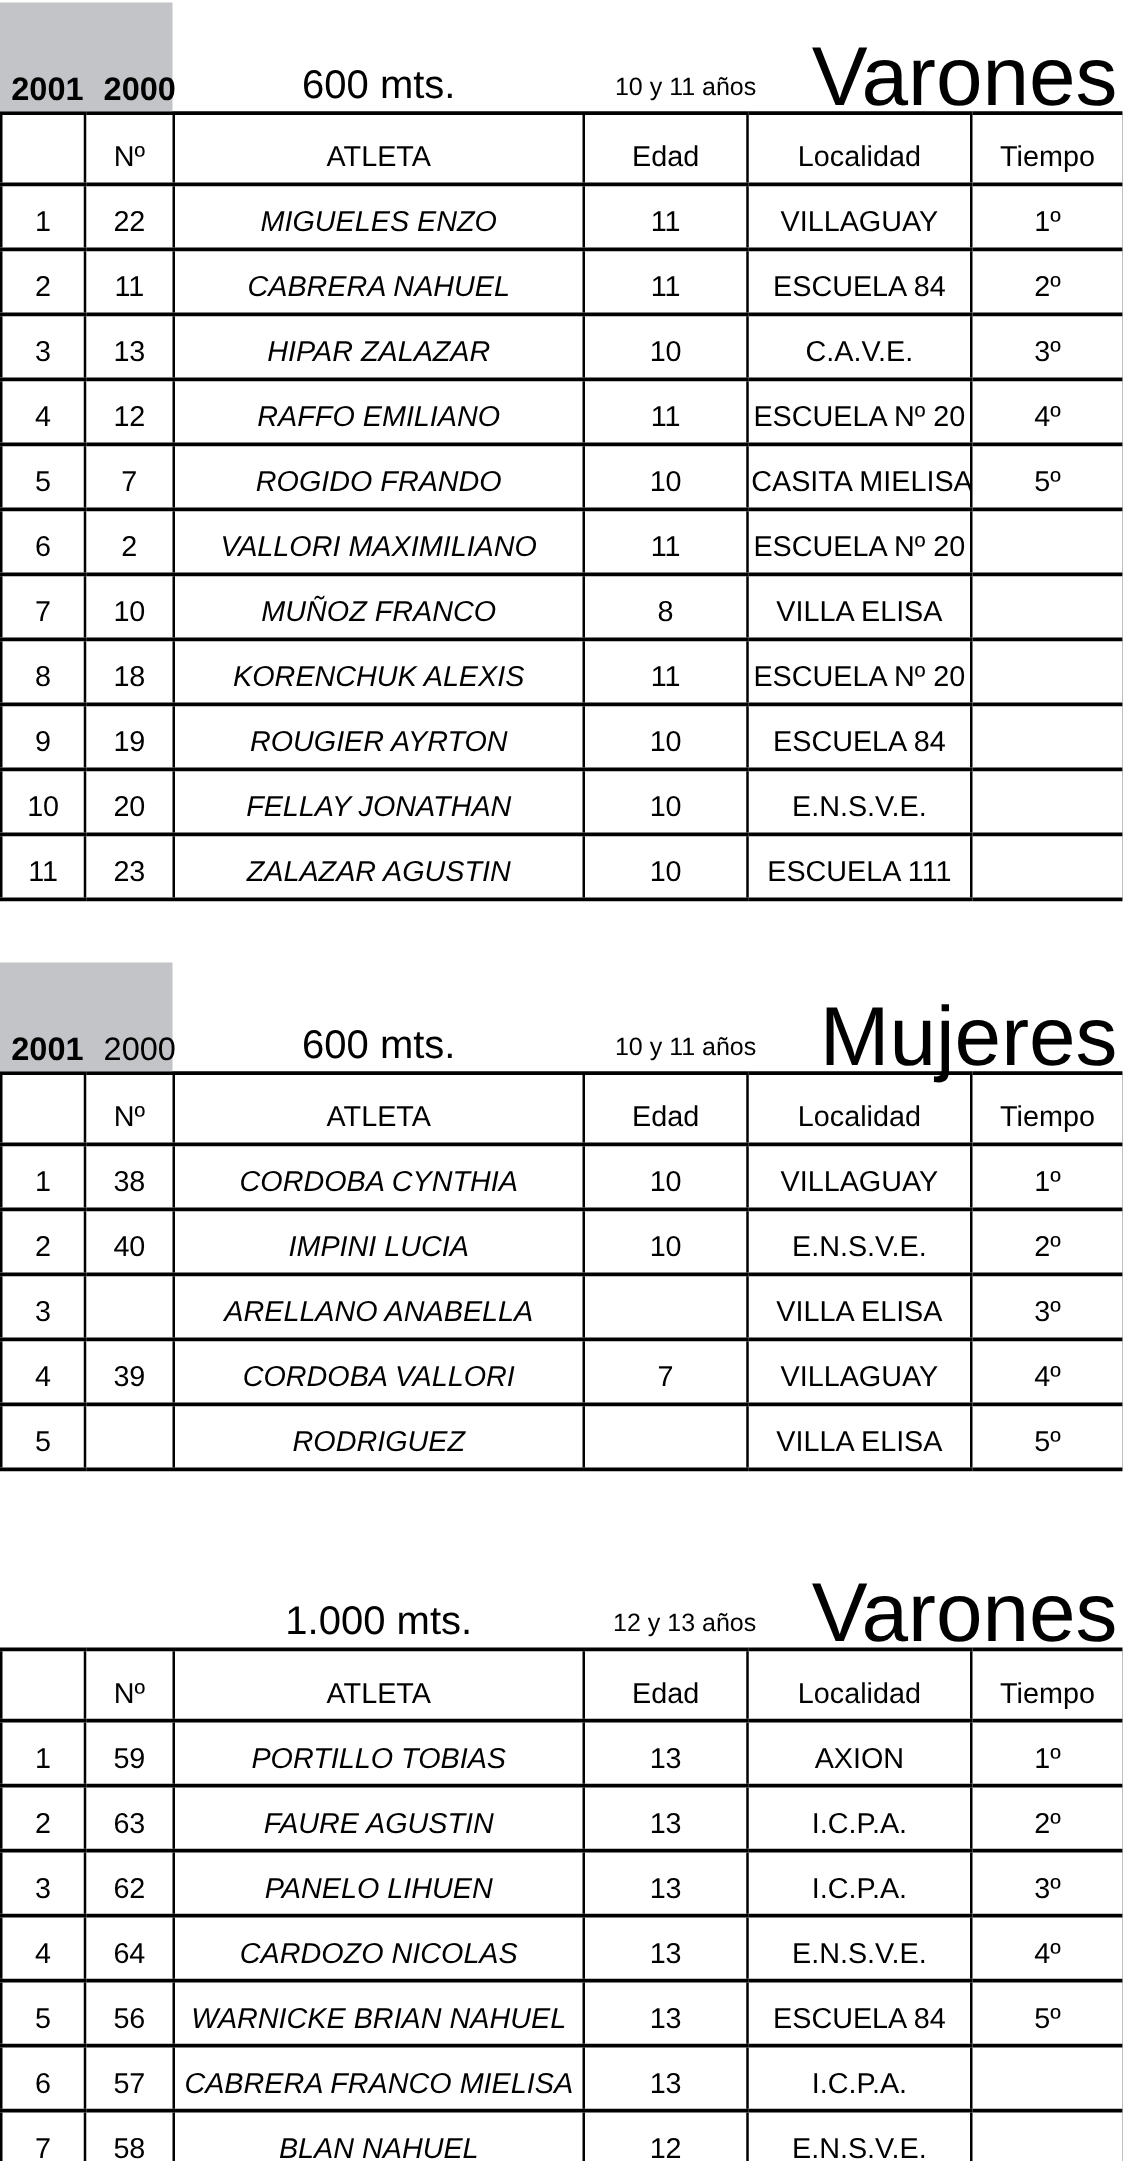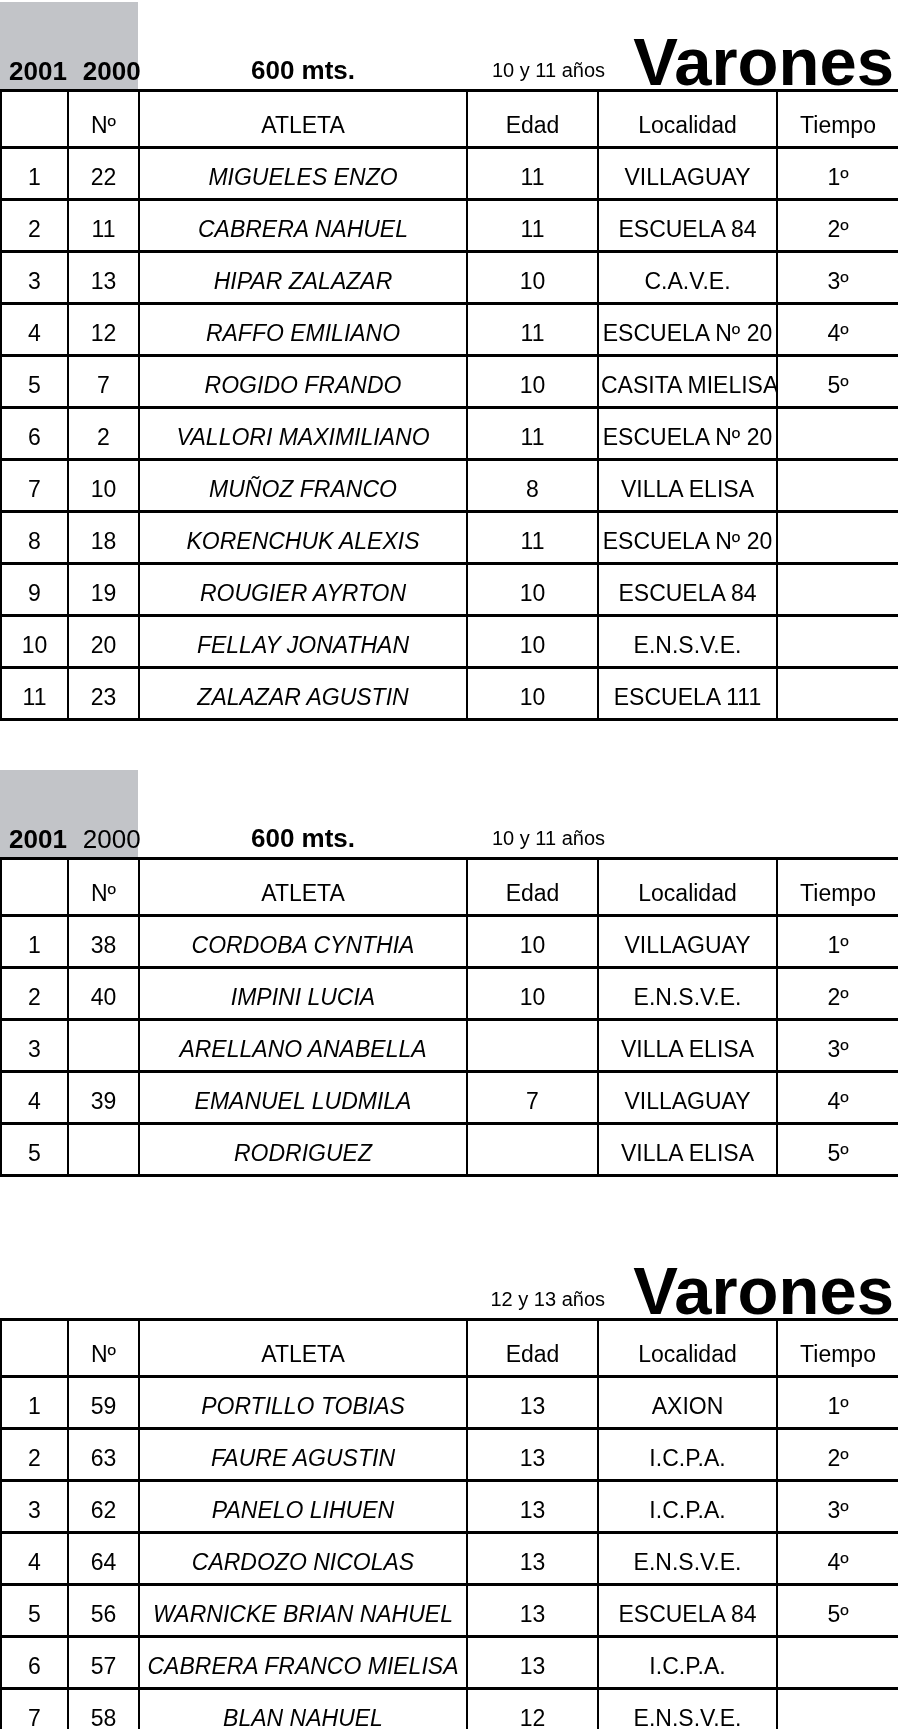--- a/index.html
+++ b/index.html
@@ -25,29 +25,29 @@
     padding: 0 0 5px 9px; box-sizing: border-box;
     gap: 16px;
     font-size: 26px; font-weight: 700; letter-spacing: 0px;
     line-height: 1;
     text-align: right;
   }
   .year.thin { font-weight: 400; }
   .distance {
     position: absolute; left: 303px; bottom: 6px;
     transform: translateX(-50%);
-    font-size: 26px; font-weight: 700; line-height: 1; white-space: nowrap;
+    font-size: 32px; font-weight: 400; line-height: 1; white-space: nowrap;
   }
   .age {
     position: absolute; right: 293px; bottom: 9px;
     font-size: 20px; font-weight: 400; line-height: 1; white-space: nowrap; margin-left: 44px;
   }
   .category {
     position: absolute; right: 4px; bottom: -6px;
-    font-size: 67px; font-weight: 700; line-height: 1; white-space: nowrap;
+    font-size: 67px; font-weight: 400; line-height: 1; white-space: nowrap;
   }
 
   
   table.results {
     border-collapse: collapse;
     table-layout: fixed;
     width: 898px;
   }
   col.c-pos  { width: 67px; }
   col.c-num  { width: 71px; }
@@ -202,20 +202,21 @@
   </section>
 
   <section class="race">
     <div class="band">
       <div class="yearbox">
         <span class="year year1">2001</span>
         <span class="year year2 thin">2000</span>
       </div>
       <span class="distance">600 mts.</span>
       <span class="age">10 y 11 años</span>
+      <span class="category">Mujeres</span>
     </div>
     <table class="results">
       <colgroup>
         <col class="c-pos">
           <col class="c-num">
           <col class="c-ath">
         <col class="c-edad">
           <col class="c-loc">
           <col class="c-tie">
       </colgroup>
@@ -250,39 +251,40 @@
             <td class="c-pos">3</td>
             <td class="c-num"></td>
             <td class="c-ath">ARELLANO ANABELLA</td>
             <td class="c-edad"></td>
             <td class="c-loc">VILLA ELISA</td>
             <td class="c-tie">3º</td>
           </tr>
           <tr>
             <td class="c-pos">4</td>
             <td class="c-num">39</td>
-            <td class="c-ath">EMANUEL LUDMILA</td>
+            <td class="c-ath">CORDOBA VALLORI</td>
             <td class="c-edad">7</td>
             <td class="c-loc">VILLAGUAY</td>
             <td class="c-tie">4º</td>
           </tr>
           <tr>
             <td class="c-pos">5</td>
             <td class="c-num"></td>
             <td class="c-ath">RODRIGUEZ</td>
             <td class="c-edad"></td>
             <td class="c-loc">VILLA ELISA</td>
             <td class="c-tie">5º</td>
           </tr>
         </tbody>
     </table>
   </section>
 
   <section class="race">
     <div class="band">
+      <span class="distance">1.000 mts.</span>
       <span class="age">12 y 13 años</span>
       <span class="category">Varones</span>
     </div>
     <table class="results">
       <colgroup>
         <col class="c-pos">
           <col class="c-num">
           <col class="c-ath">
         <col class="c-edad">
           <col class="c-loc">

